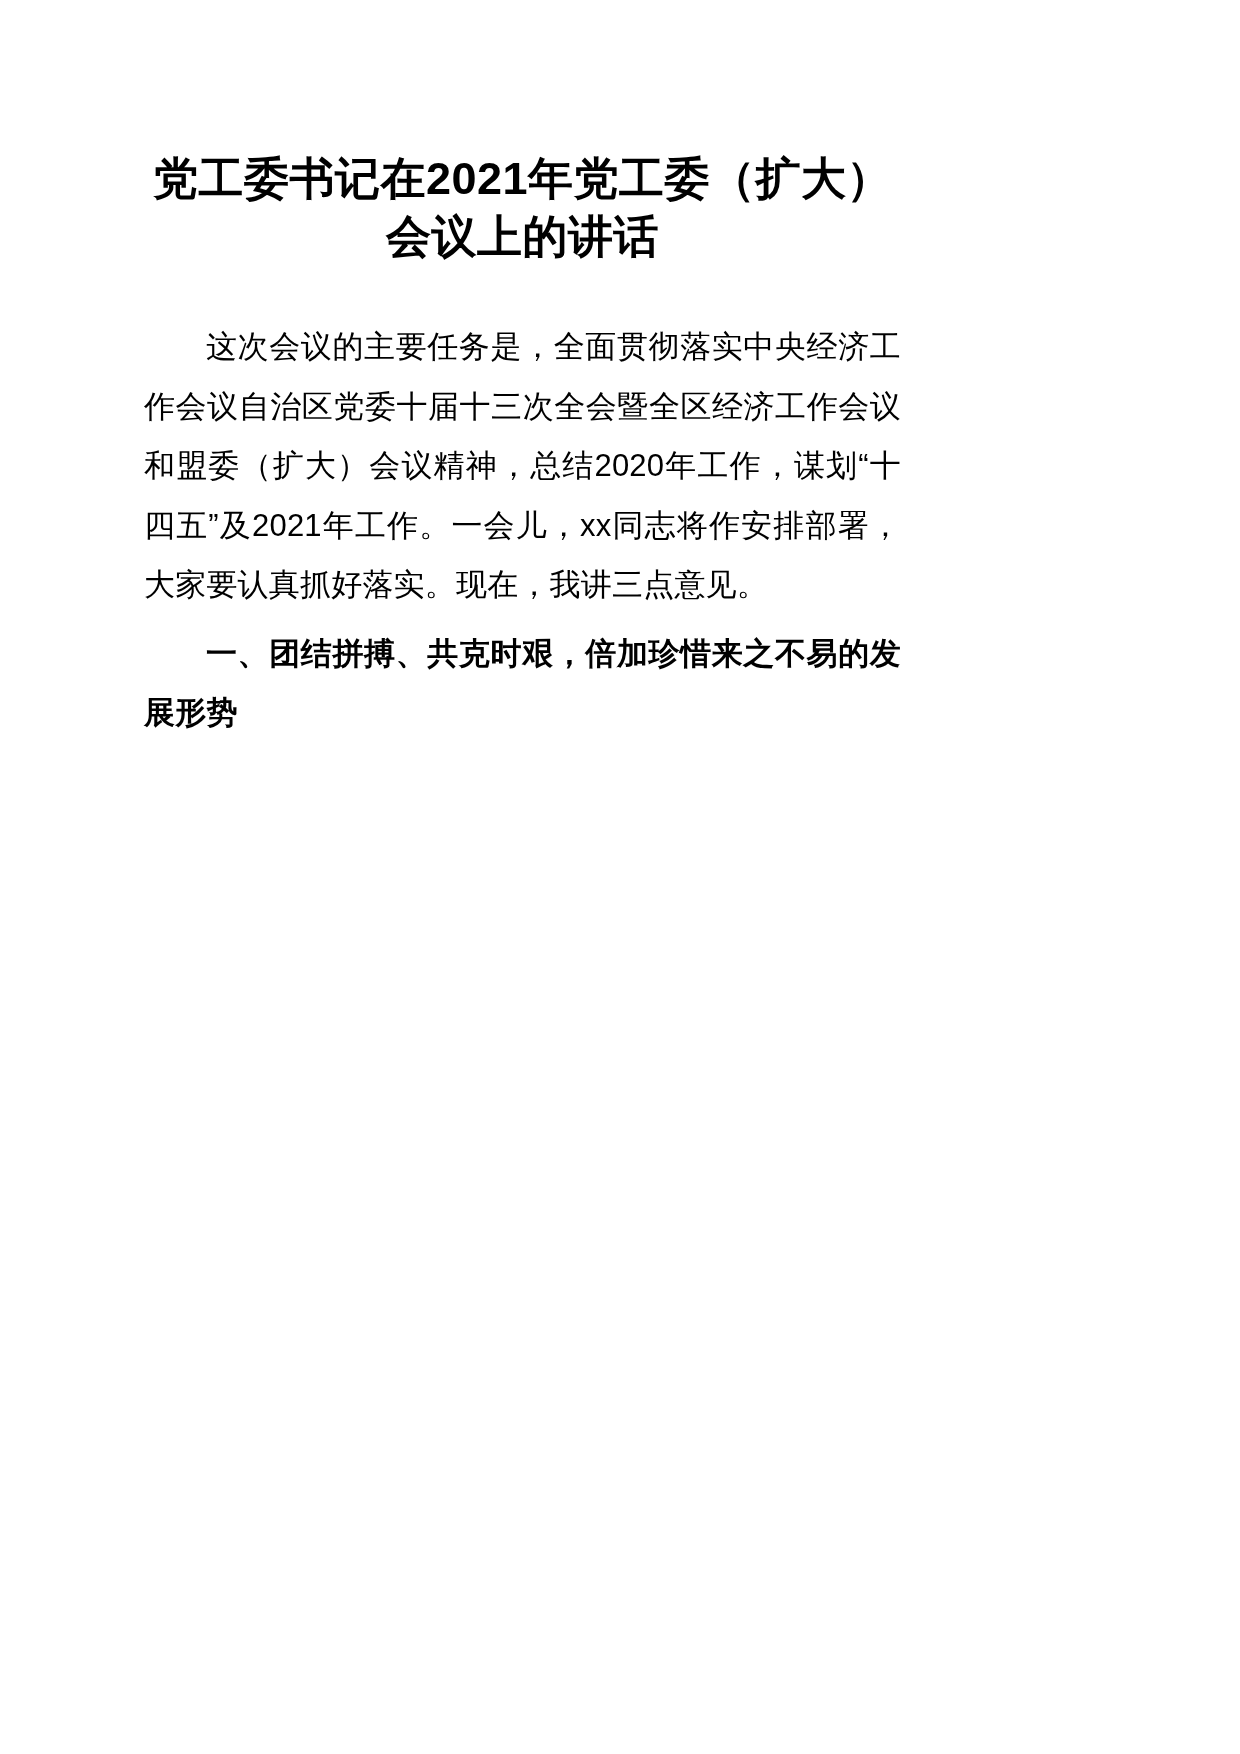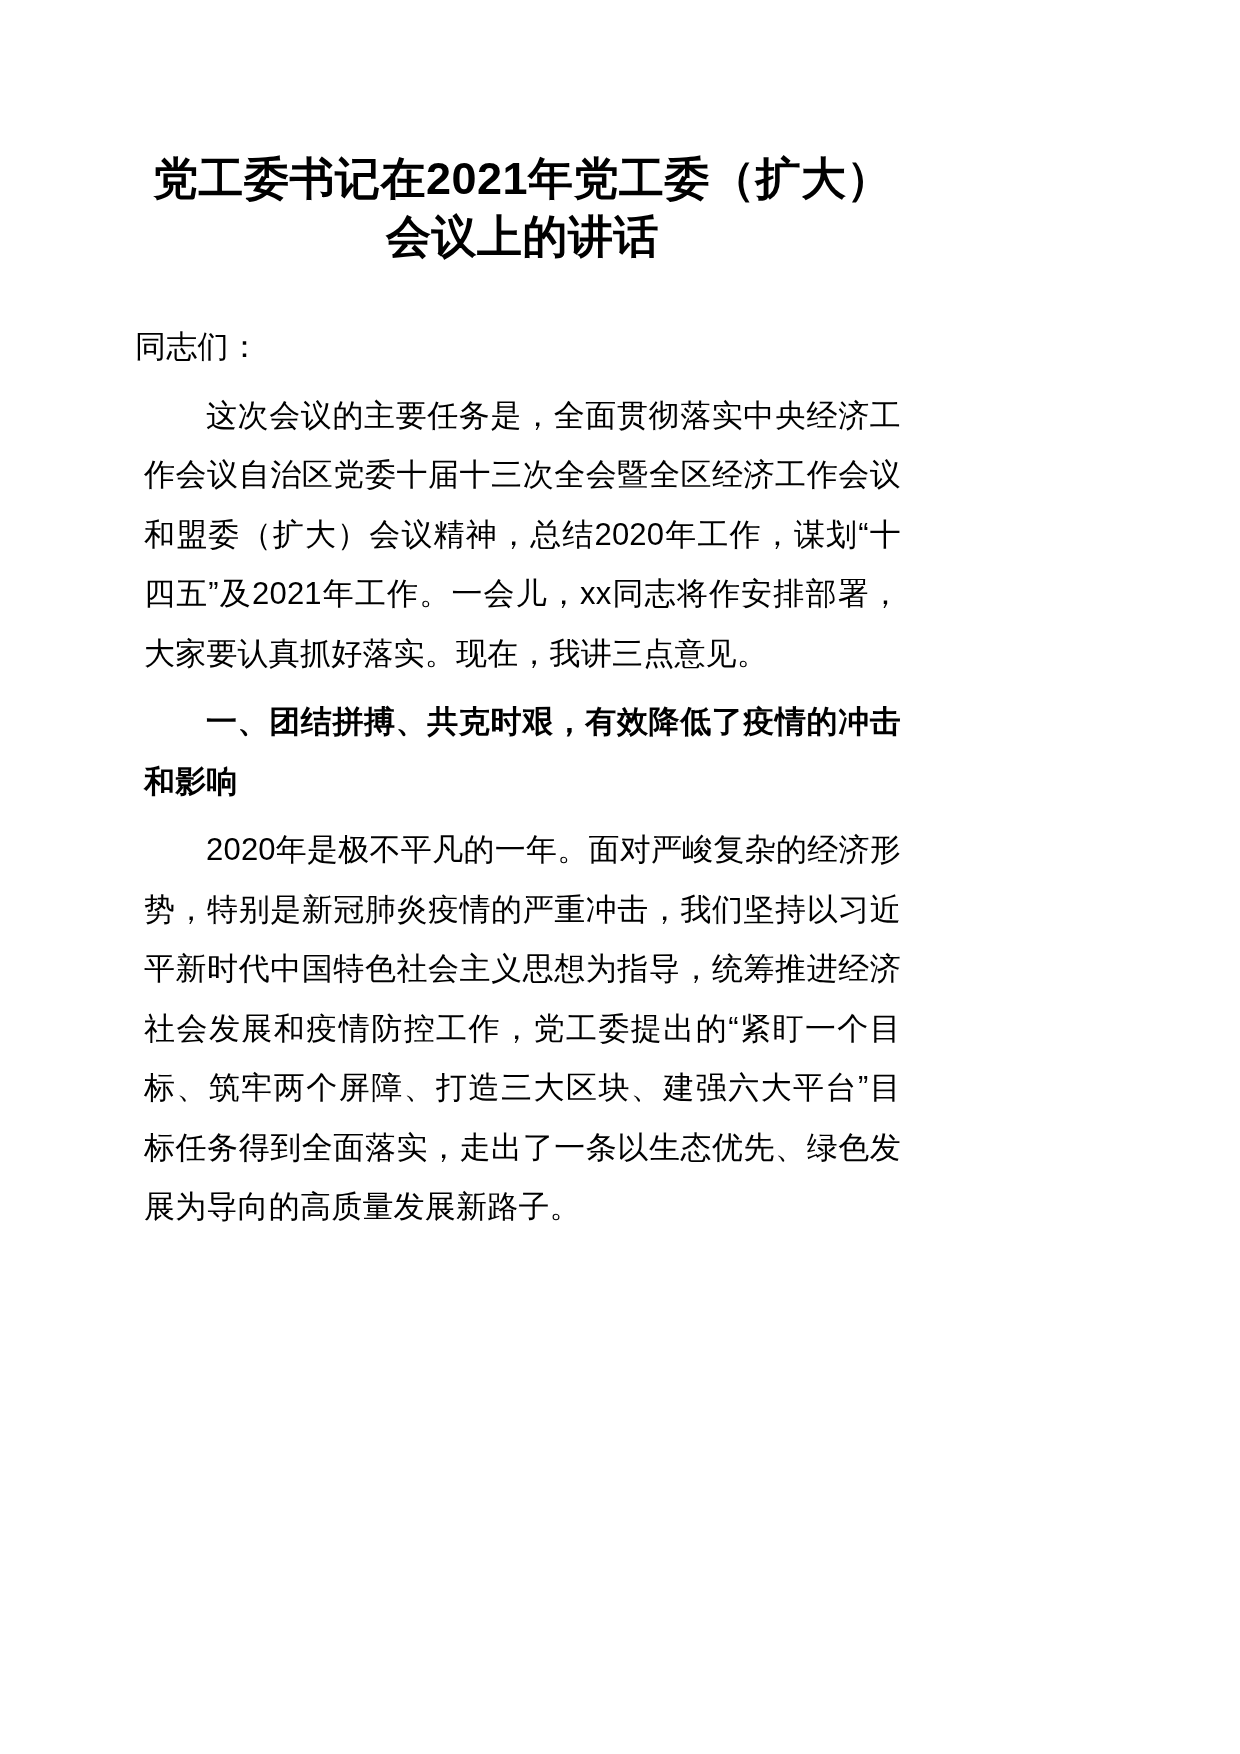--- a/index.html
+++ b/index.html
@@ -53,22 +53,20 @@
     
   }
 </style>
 </head>
 <body>
 
 <div class="page">
 
   <h1 class="doc-title">党工委书记在2021年党工委（扩大）会议上的讲话</h1>
 
-  <p class="salutation">同志们：</p>
 
   <p class="para">这次会议的主要任务是，全面贯彻落实中央经济工作会议自治区党委十届十三次全会暨全区经济工作会议和盟委（扩大）会议精神，总结2020年工作，谋划“十四五”及2021年工作。一会儿，xx同志将作安排部署，大家要认真抓好落实。现在，我讲三点意见。</p>
 
-  <p class="para heading">一、团结拼搏、共克时艰，有效降低了疫情的冲击和影响</p>
+  <p class="para heading">一、团结拼搏、共克时艰，倍加珍惜来之不易的发展形势</p>
 
-  <p class="para">2020年是极不平凡的一年。面对严峻复杂的经济形势，特别是新冠肺炎疫情的严重冲击，我们坚持以习近平新时代中国特色社会主义思想为指导，统筹推进经济社会发展和疫情防控工作，党工委提出的“紧盯一个目标、筑牢两个屏障、打造三大区块、建强六大平台”目标任务得到全面落实，走出了一条以生态优先、绿色发展为导向的高质量发展新路子。</p>
 
 
 </div>
 
 </body></html>

